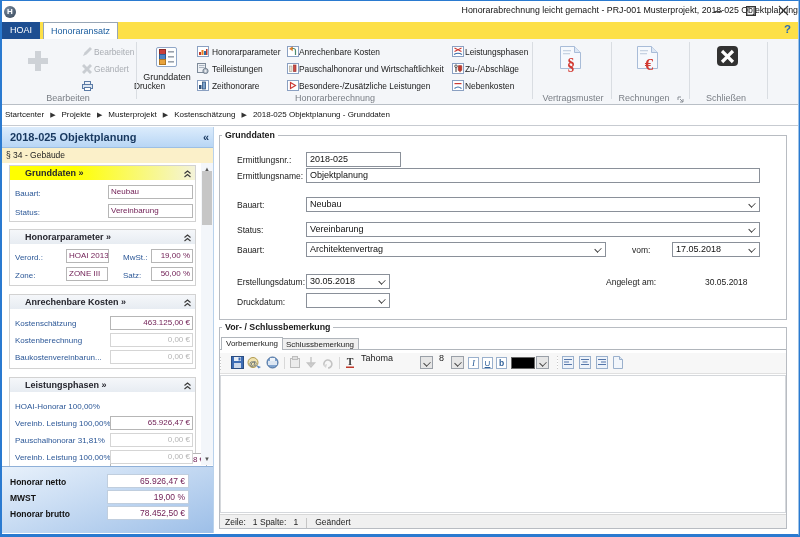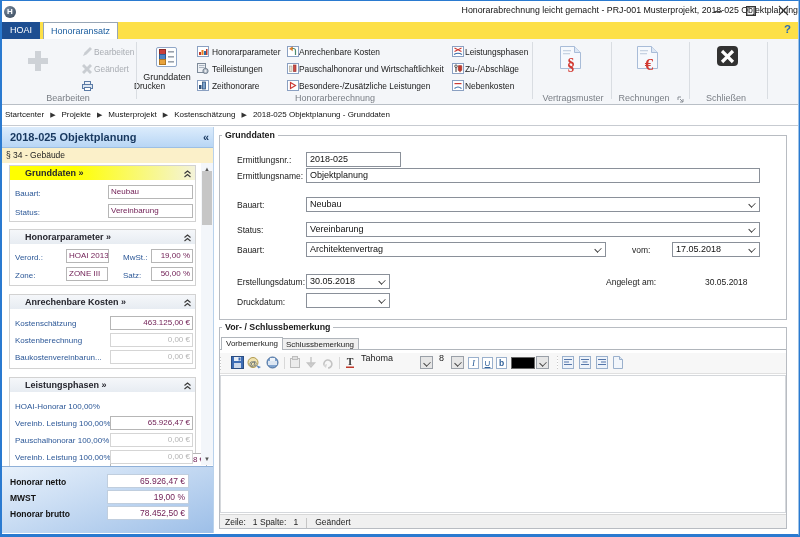--- a/index.html
+++ b/index.html
@@ -314,21 +314,21 @@
 
   <div class="sect" style="top:250px;height:90px;">
     <div class="hd" style="background:linear-gradient(#f5f7fa,#e7ecf2);">Leistungsphasen »<span class="chev"><svg width="7" height="8" viewBox="0 0 7 8">
             <path d="M0.5 3.5L3.5 1l3 2.5M0.5 7L3.5 4.5l3 2.5" fill="none" stroke="#3a3a3a" stroke-width="1.1"></path>
           </svg></span></div>
   </div>
   <div class="srow" style="left:13px;top:275px;">HOAI-Honorar 100,00%</div>
   <div class="sbox num" style="left:108px;top:284px;width:97px;margin-top:42px;">65.926,48 €</div>
   <div class="srow" style="left:13px;top:292px;">Vereinb. Leistung 100,00%</div>
   <div class="sbox num" style="left:108px;top:289px;width:83px;">65.926,47 €</div>
-  <div class="srow" style="left:13px;top:309px;">Pauschalhonorar 100,00%</div>
+  <div class="srow" style="left:13px;top:309px;">Pauschalhonorar 31,81%</div>
   <div class="sbox num gray" style="left:108px;top:306px;width:83px;">0,00 €</div>
   <div class="srow" style="left:13px;top:326px;">Vereinb. Leistung 100,00%</div>
   <div class="sbox num gray" style="left:108px;top:323px;width:83px;">0,00 €</div>
 
   <div id="sscroll">
     <div class="arr" style="top:0;">▲</div>
     <div id="sthumb"></div>
     <div class="arr" style="bottom:0;">▼</div>
   </div>
 

